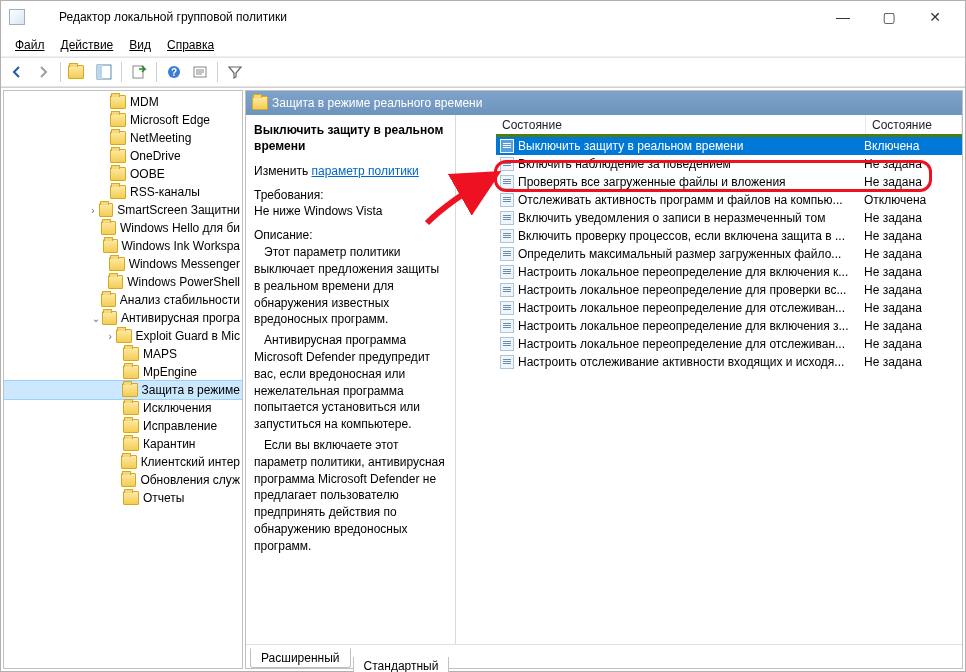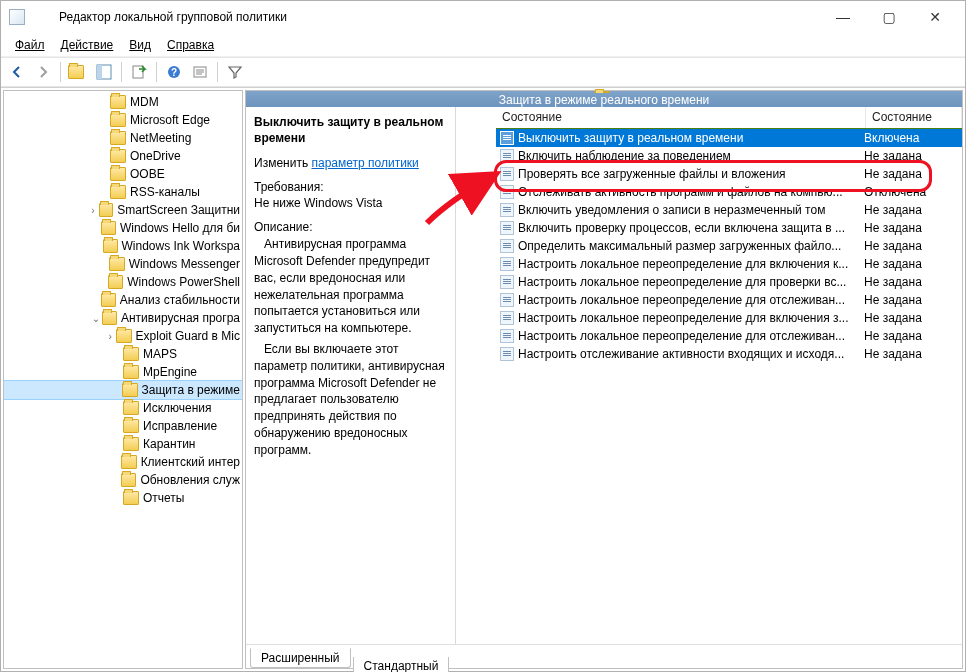--- a/index.html
+++ b/index.html
@@ -25,33 +25,33 @@
 .tree { padding: 2px 0 2px 0; white-space: nowrap; }
 .tree-item { display: flex; align-items: center; height: 18px; padding: 0 2px; cursor: pointer; }
 .tree-item.selected { background: #cce8ff; outline: 1px solid #99d1ff; }
 .tree-toggle { width: 13px; text-align: center; color: #6e6e6e; font-size: 10px; cursor: pointer; }
 .tree-spacer { display: inline-block; }
 .folder-icon { width: 16px; height: 14px; background: linear-gradient(#ffe9a6,#f3cd53); border:1px solid #d7a923; border-radius: 1px; margin-right: 4px; display: inline-block; position:relative;}
 .folder-icon::before{content:"";position:absolute;top:-3px;left:0;width:7px;height:3px;background:#f5d87a;border:1px solid #d7a923;border-bottom:none;border-radius:1px 1px 0 0;}
 .tree-label { font-size: 12px; }
 
 .right-pane { flex: 1; border: 1px solid #c0c0c0; margin: 2px 2px 2px 0; display: flex; flex-direction: column; min-width:0; }
-.pane-header { height: 16px; background: linear-gradient(#7fa3c9,#6d94bd); color: #fff; display: flex; align-items: center; padding: 0 20px; font-size: 12px; flex-direction: column; }
+.pane-header { height: 24px; background: linear-gradient(#7fa3c9,#6d94bd); color: #fff; display: flex; align-items: center; padding: 0 6px; font-size: 12px; }
 .pane-header .folder-icon { background: linear-gradient(#ffe9a6,#f3cd53); }
 
 .detail-body { flex: 1; display: flex; min-height: 0; gap: 40px; }
 .task-pane { width: 210px; border-right: 1px solid #d9d9d9; padding: 6px 8px; font-size: 12px; overflow: auto; }
 .task-title { font-weight: bold; margin: 2px 0 10px 0; line-height:1.3; }
 .task-link { color: #0066cc; text-decoration: underline; cursor: pointer; }
 .task-section-h { margin: 10px 0 2px 0; }
 .task-text { line-height: 1.4; text-indent: 10px; }
 .task-text p { margin-bottom:4px; }
 
 .list-pane { flex: 1; display: flex; flex-direction: column; min-width:0; }
-.list-header { height: 22px; display: flex; border-bottom: 1px solid #4d7c0f; font-size: 12px; }
+.list-header { height: 22px; display: flex; border-bottom: 3px solid #4d7c0f; font-size: 12px; }
 .lh-cell { padding: 3px 6px; border-right: 1px solid #e8e8e8; color: #222; background: #fff; }
 .lh-name { flex: 1; }
 .lh-state { width: 96px; }
 .list-rows { flex: 1; overflow: auto; }
 .list-row { height: 18px; display: flex; align-items: center; padding: 0 4px; cursor: pointer; }
 .list-row.selected { background: #0078d7; color: #fff; }
 .setting-icon { width: 14px; height: 14px; margin-right: 4px; display:inline-block; border:1px solid #b0c4d8; background:#eef5fb; position:relative;}
 .setting-icon::after{content:"";position:absolute;left:2px;top:3px;width:8px;height:1px;background:#6b8caa;box-shadow:0 2px 0 #6b8caa,0 4px 0 #6b8caa;}
 .list-row.selected .setting-icon{border-color:#fff; background:#5aa0e0;}
 .list-row.selected .setting-icon::after{background:#fff;box-shadow:0 2px 0 #fff,0 4px 0 #fff;}
@@ -300,20 +300,21 @@
         <div class="task-pane">
           <div class="task-title">Выключить защиту в реальном времени</div>
           <div>
             <span>Изменить</span>
             <a class="task-link">параметр политики</a>
           </div>
           <div class="task-section-h">Требования:</div>
           <div>Не ниже Windows Vista</div>
           <div class="task-section-h">Описание:</div>
           <div class="task-text">
+            <p>Этот параметр политики выключает предложения защиты в реальном времени для обнаружения известных вредоносных программ.</p>
             <p>Антивирусная программа Microsoft Defender предупредит вас, если вредоносная или нежелательная программа попытается установиться или запуститься на компьютере.</p>
             <p>Если вы включаете этот параметр политики, антивирусная программа Microsoft Defender не предлагает пользователю предпринять действия по обнаружению вредоносных программ.</p>
           </div>
         </div>
 
         <div class="list-pane">
           <div class="list-header">
             <div class="lh-cell lh-name">Состояние</div>
             <div class="lh-cell lh-state">Состояние</div>
           </div>

